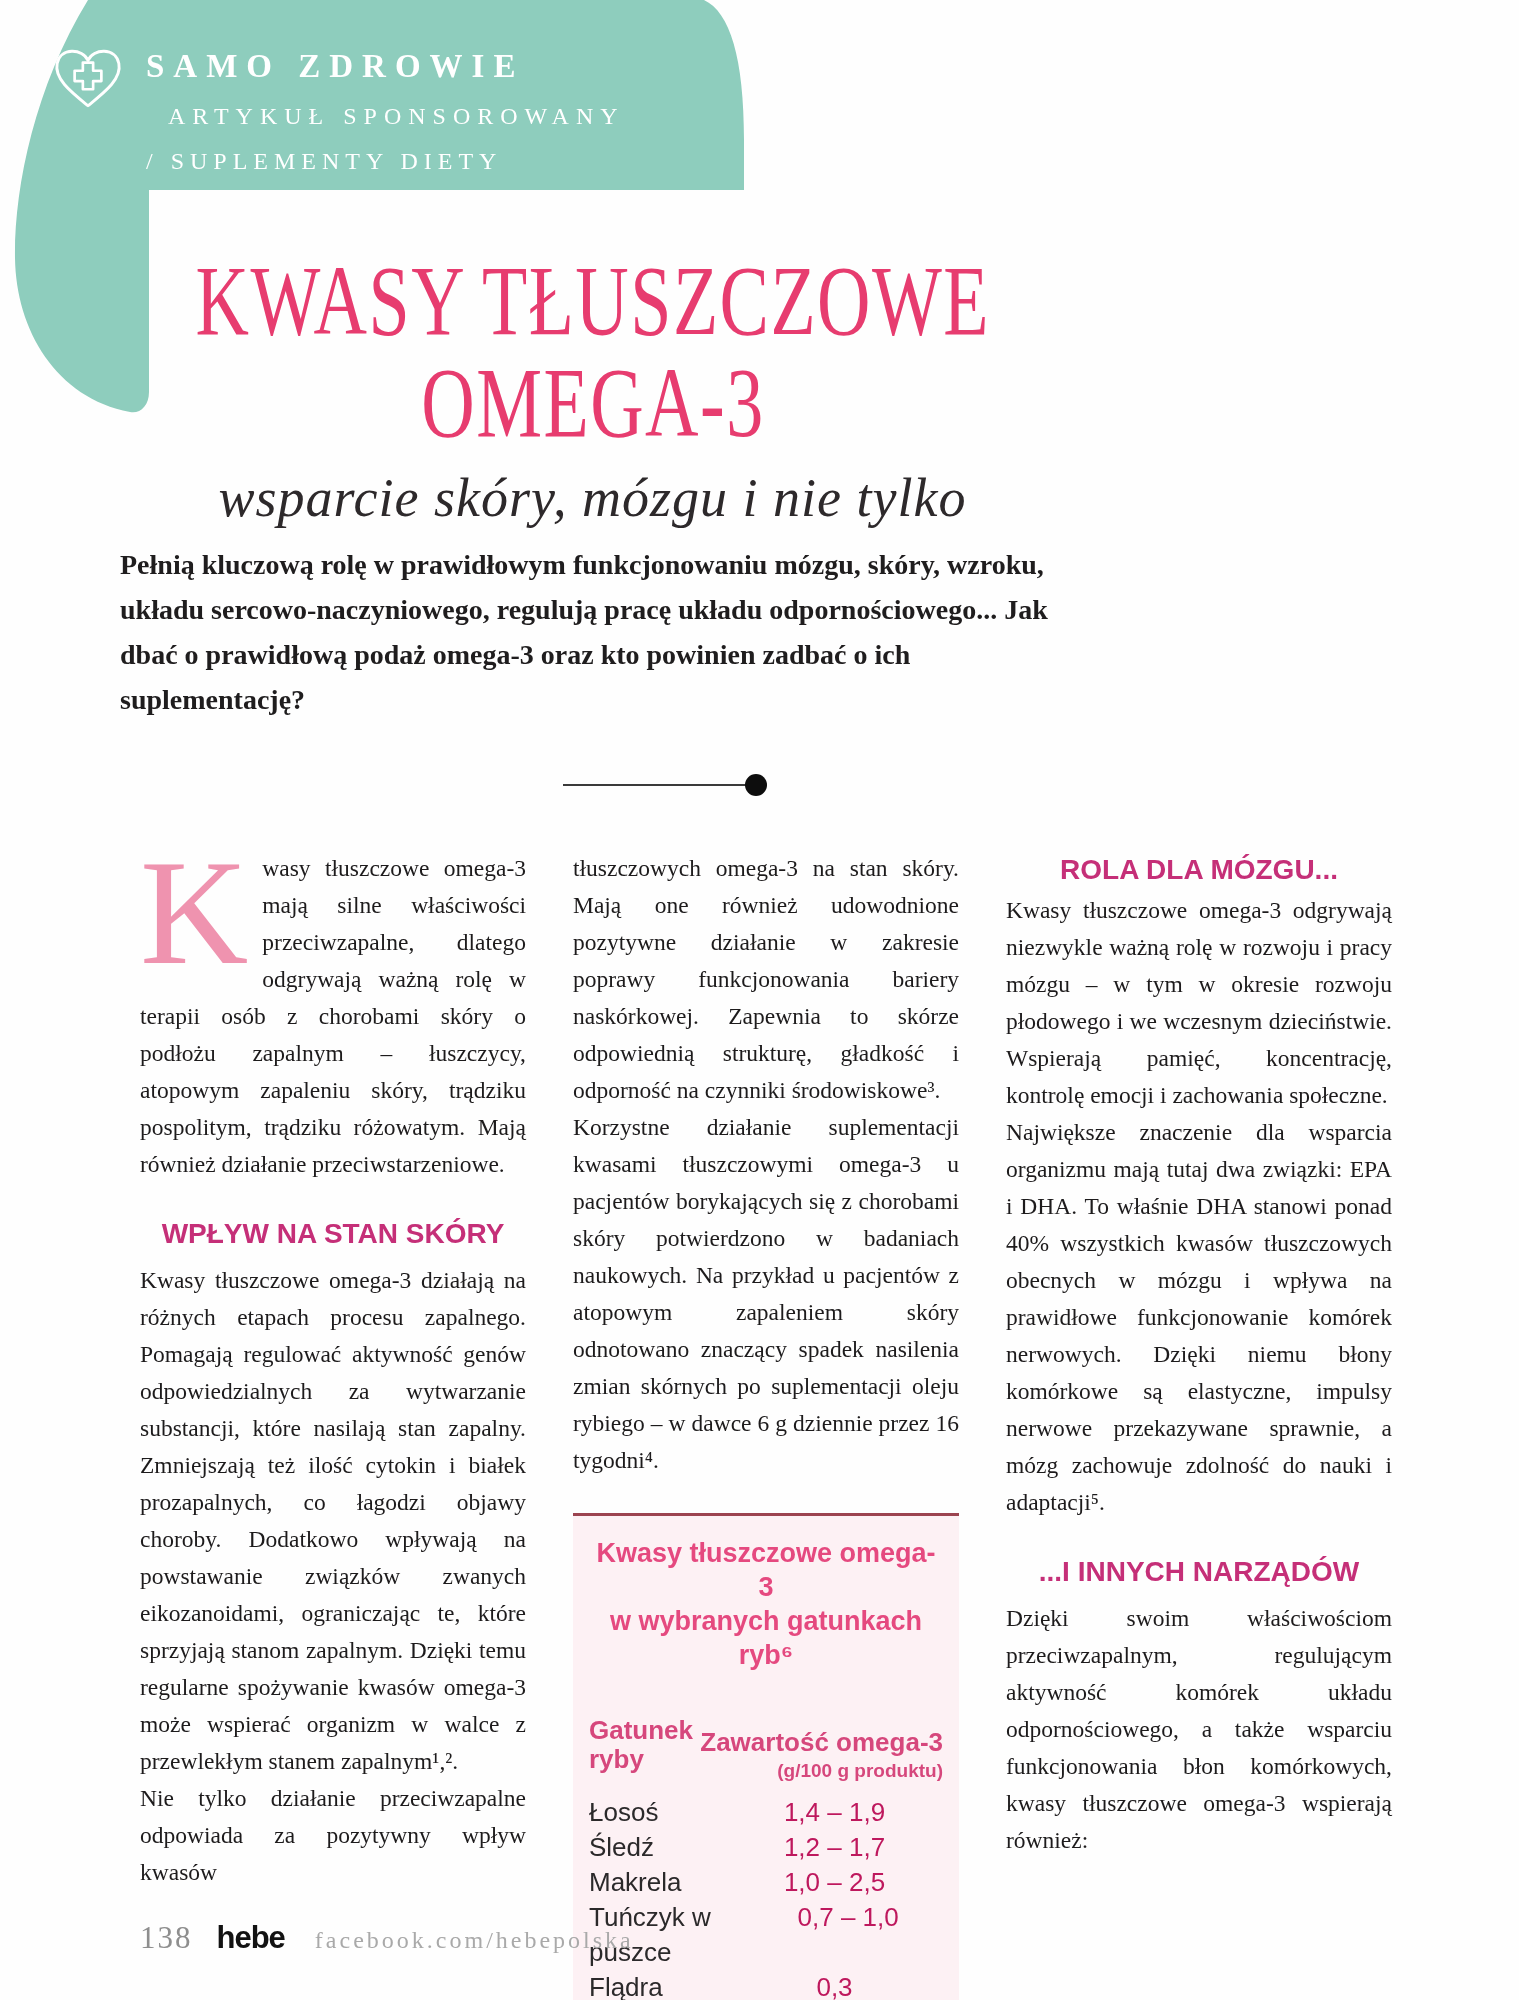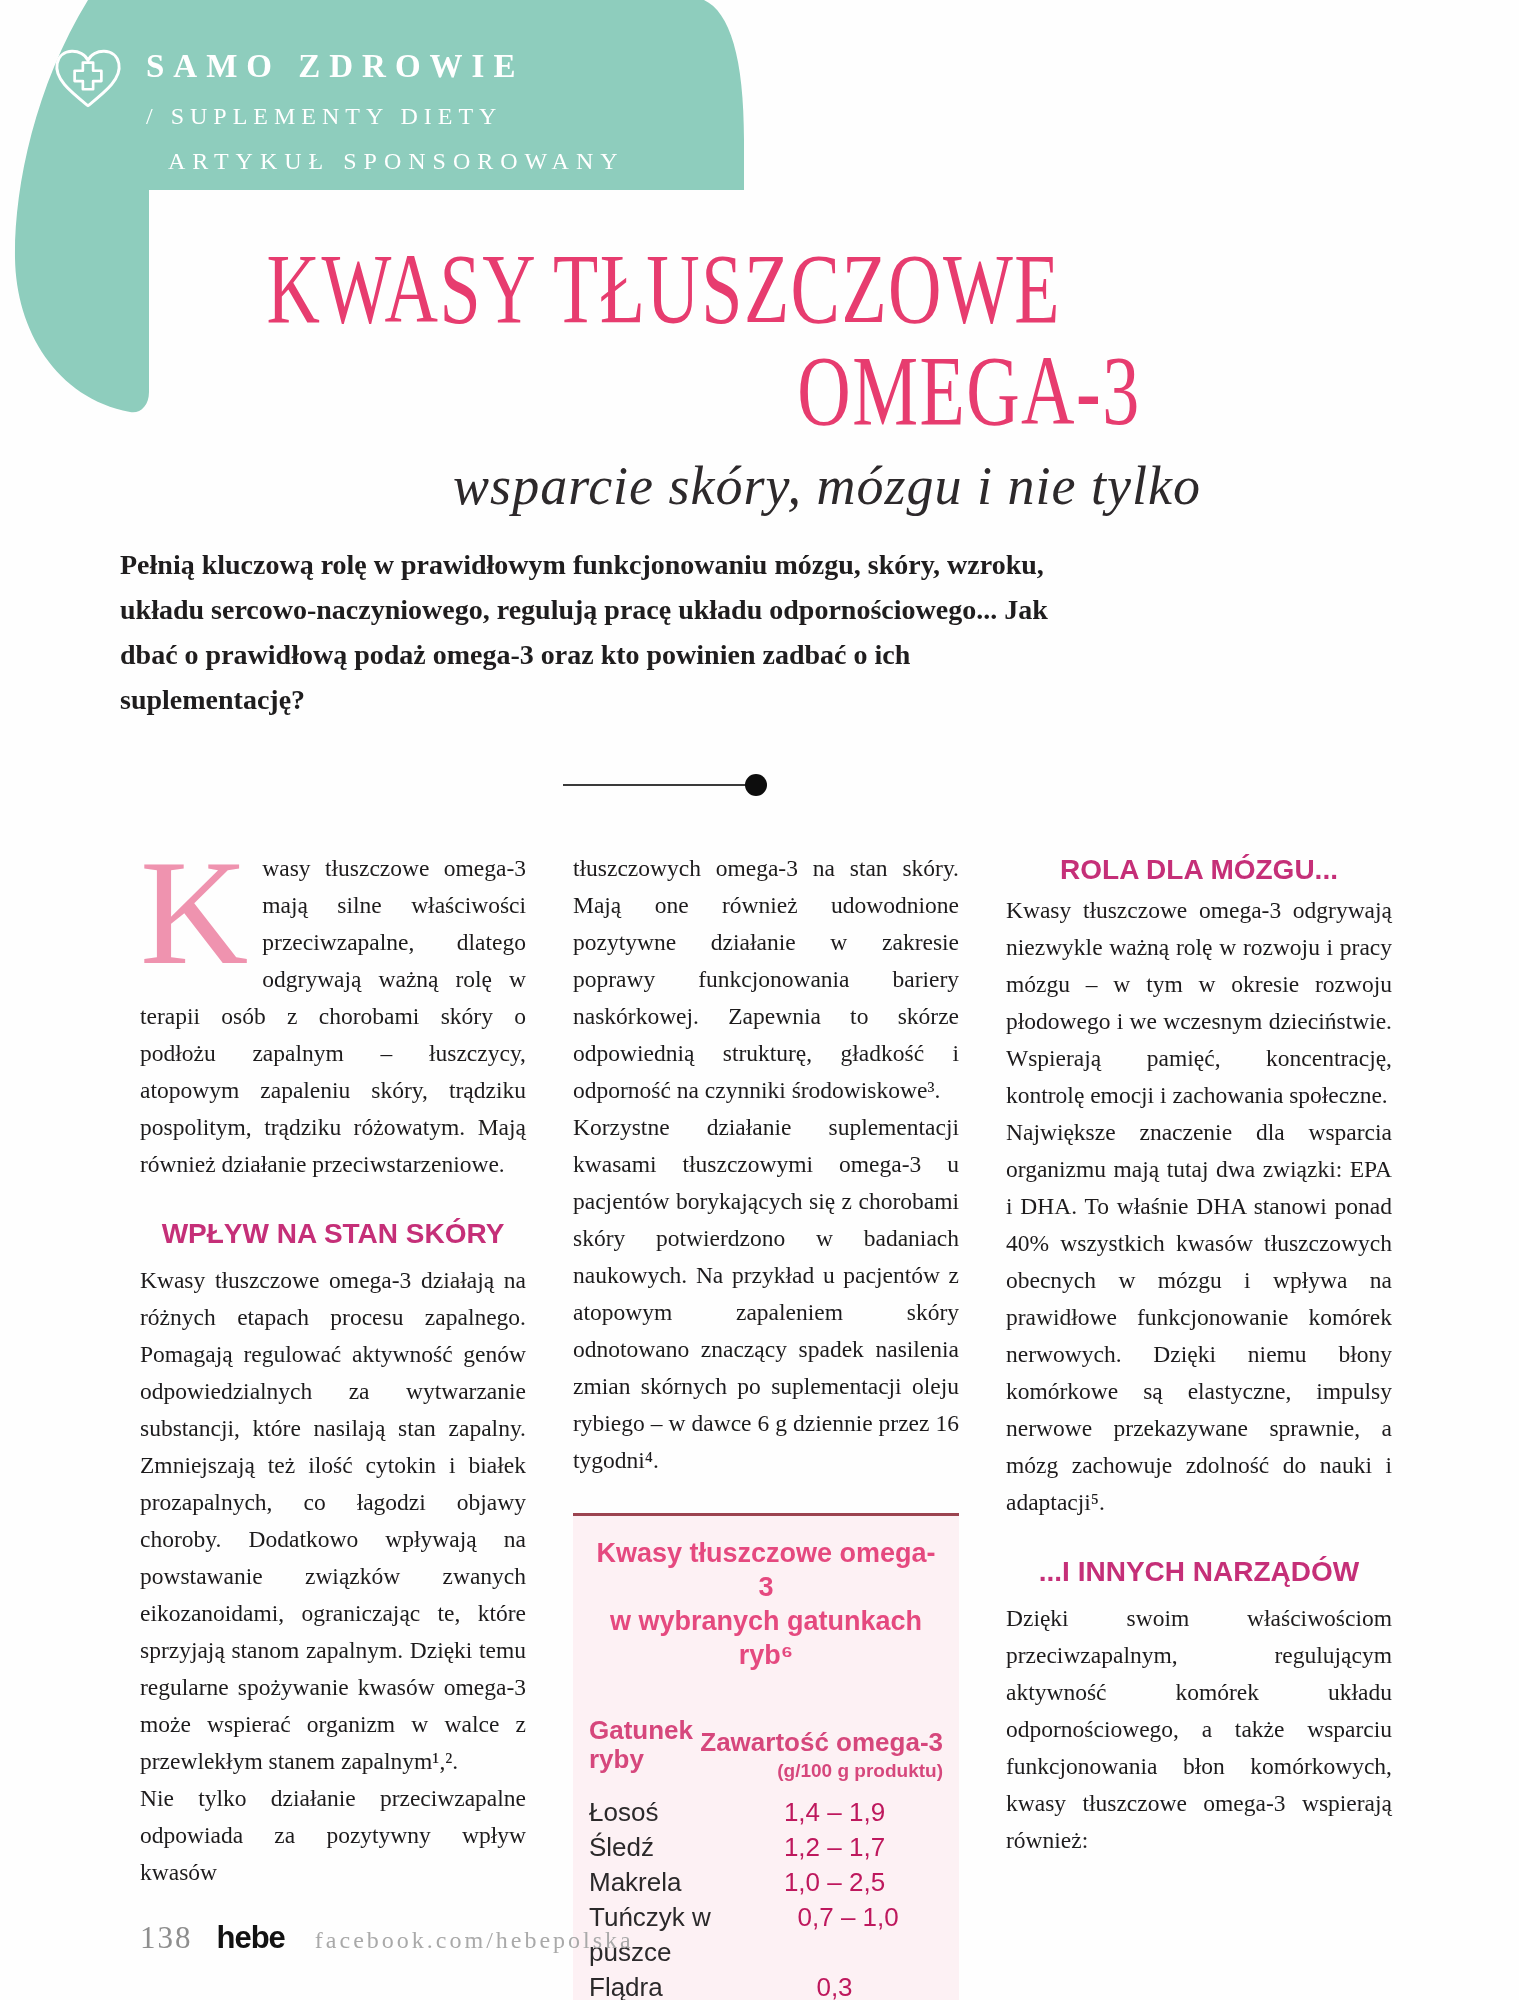--- a/index.html
+++ b/index.html
@@ -8,21 +8,21 @@
 
   
   .badge-shape{position:absolute;left:0;top:0;width:760px;height:420px;}
   .badge-text{position:absolute;left:146px;top:44px;color:#ffffff;}
   .badge-title{font-size:33px;font-weight:600;letter-spacing:9px;line-height:44px;white-space:nowrap;}
   .badge-sub{font-size:24px;font-weight:500;letter-spacing:6px;line-height:33px;margin-top:12px;white-space:nowrap;}
   .badge-sub2{font-size:24px;font-weight:500;letter-spacing:7px;line-height:33px;margin-left:22px;white-space:nowrap;}
   .heart{position:absolute;left:52px;top:46px;width:72px;height:66px;}
 
   
-  .title-block{position:absolute;left:0;top:238px;width:1185px;text-align:right;color:#e73c6f;padding-left:16px;}
+  .title-block{position:absolute;left:0;top:250px;width:1185px;text-align:center;color:#e73c6f;}
   .title-line{display:block;font-size:100px;line-height:102px;font-weight:400;letter-spacing:2px;}
   .condense{display:inline-block;transform:scaleX(0.74);transform-origin:50% 50%;white-space:nowrap;}
   .subtitle{display:block;font-style:italic;font-size:54px;line-height:60px;color:#2d292b;margin-top:14px;font-weight:400;letter-spacing:1px;}
 
   
   .lead{position:absolute;left:120px;top:542px;width:940px;text-align:left;
         font-size:28px;line-height:45px;font-weight:700;color:#1f1d1e;}
 
   
   .divider{position:absolute;left:563px;top:784px;width:200px;height:2px;background:#3a3a3a;}
@@ -76,22 +76,22 @@
              Z" fill="#8ecdbd"></path>
   </svg>
 
   <svg class="heart" viewBox="0 0 70 64" aria-hidden="true">
     <path d="M35 14 C30 2 8 1 5 17 C2 32 19 45 35 58 C51 45 68 32 65 17 C62 1 40 2 35 14 Z" fill="none" stroke="#ffffff" stroke-width="2.8" stroke-linejoin="round"></path>
     <path d="M30 16 h10 v8 h8 v10 h-8 v8 h-10 v-8 h-8 v-10 h8 Z" fill="none" stroke="#ffffff" stroke-width="2.6" stroke-linejoin="round"></path>
   </svg>
 
   <div class="badge-text">
     <div class="badge-title">SAMO ZDROWIE</div>
+    <div class="badge-sub badge-sub2">ARTYKUŁ SPONSOROWANY</div>
     <div class="badge-sub">/ SUPLEMENTY DIETY</div>
-    <div class="badge-sub badge-sub2">ARTYKUŁ SPONSOROWANY</div>
   </div>
 
   <div class="title-block">
     <span class="title-line"><span class="condense">KWASY TŁUSZCZOWE</span></span>
     <span class="title-line"><span class="condense">OMEGA-3</span></span>
     <span class="subtitle">wsparcie skóry, mózgu i nie tylko</span>
   </div>
 
   <div class="lead">Pełnią kluczową rolę w prawidłowym funkcjonowaniu mózgu, skóry, wzroku, układu sercowo-naczyniowego, regulują pracę układu odpornościowego... Jak dbać o prawidłową podaż omega-3 oraz kto powinien zadbać o ich suplementację?</div>
 

